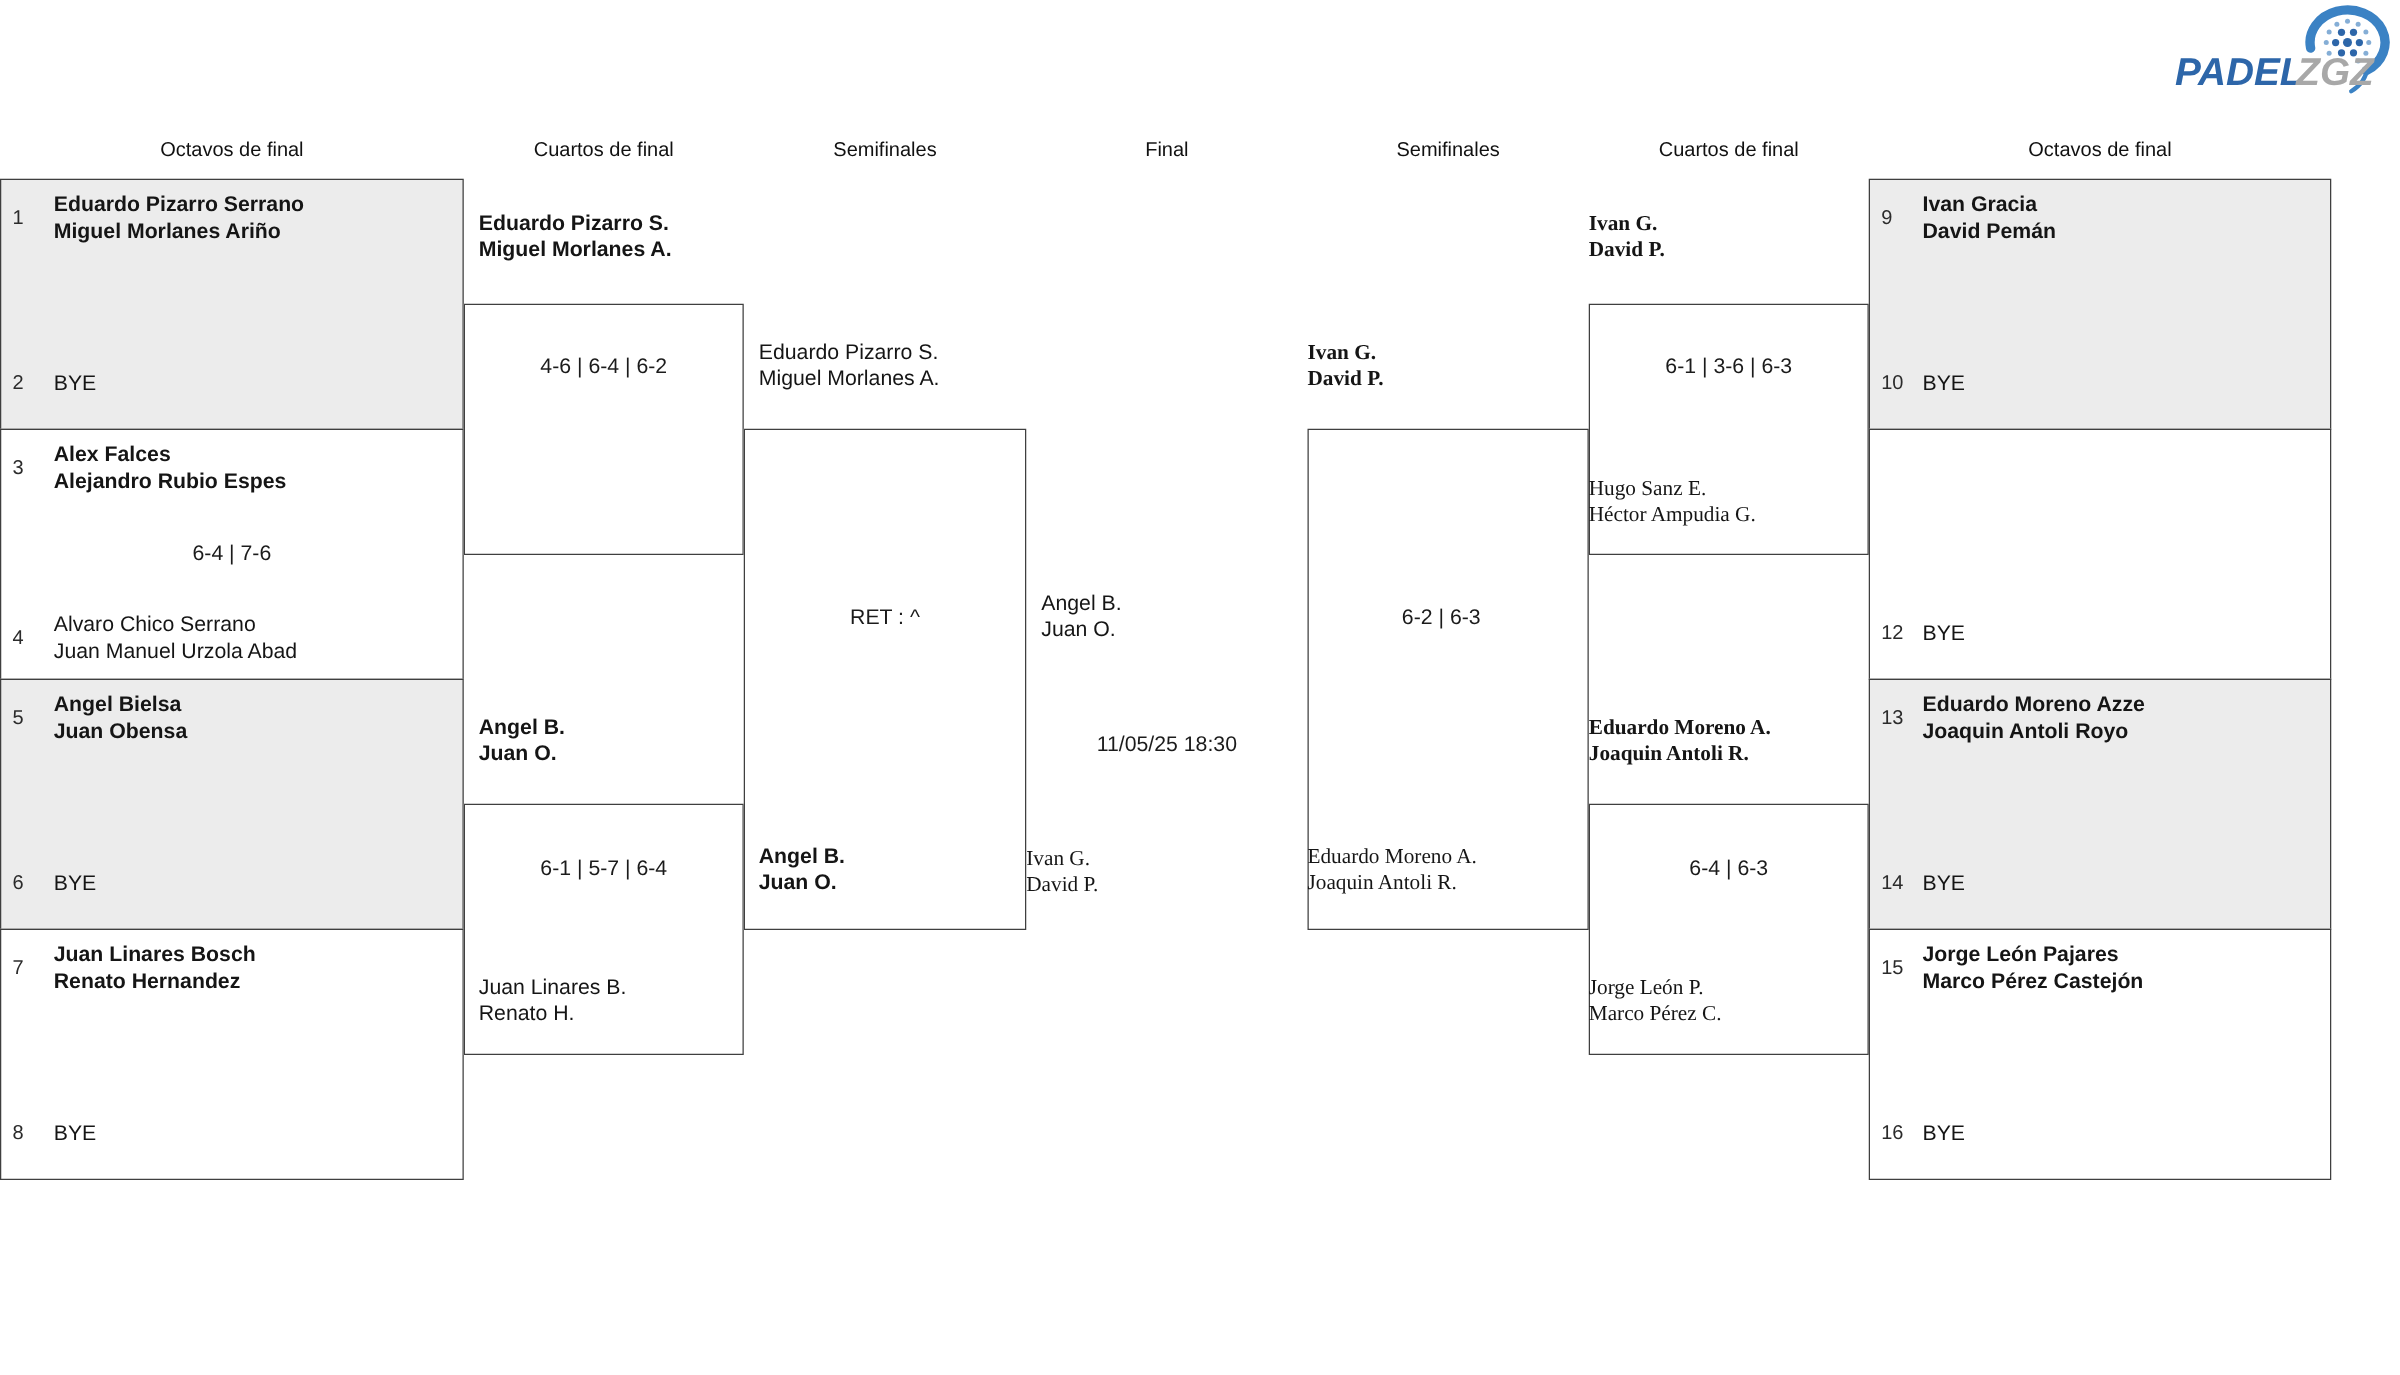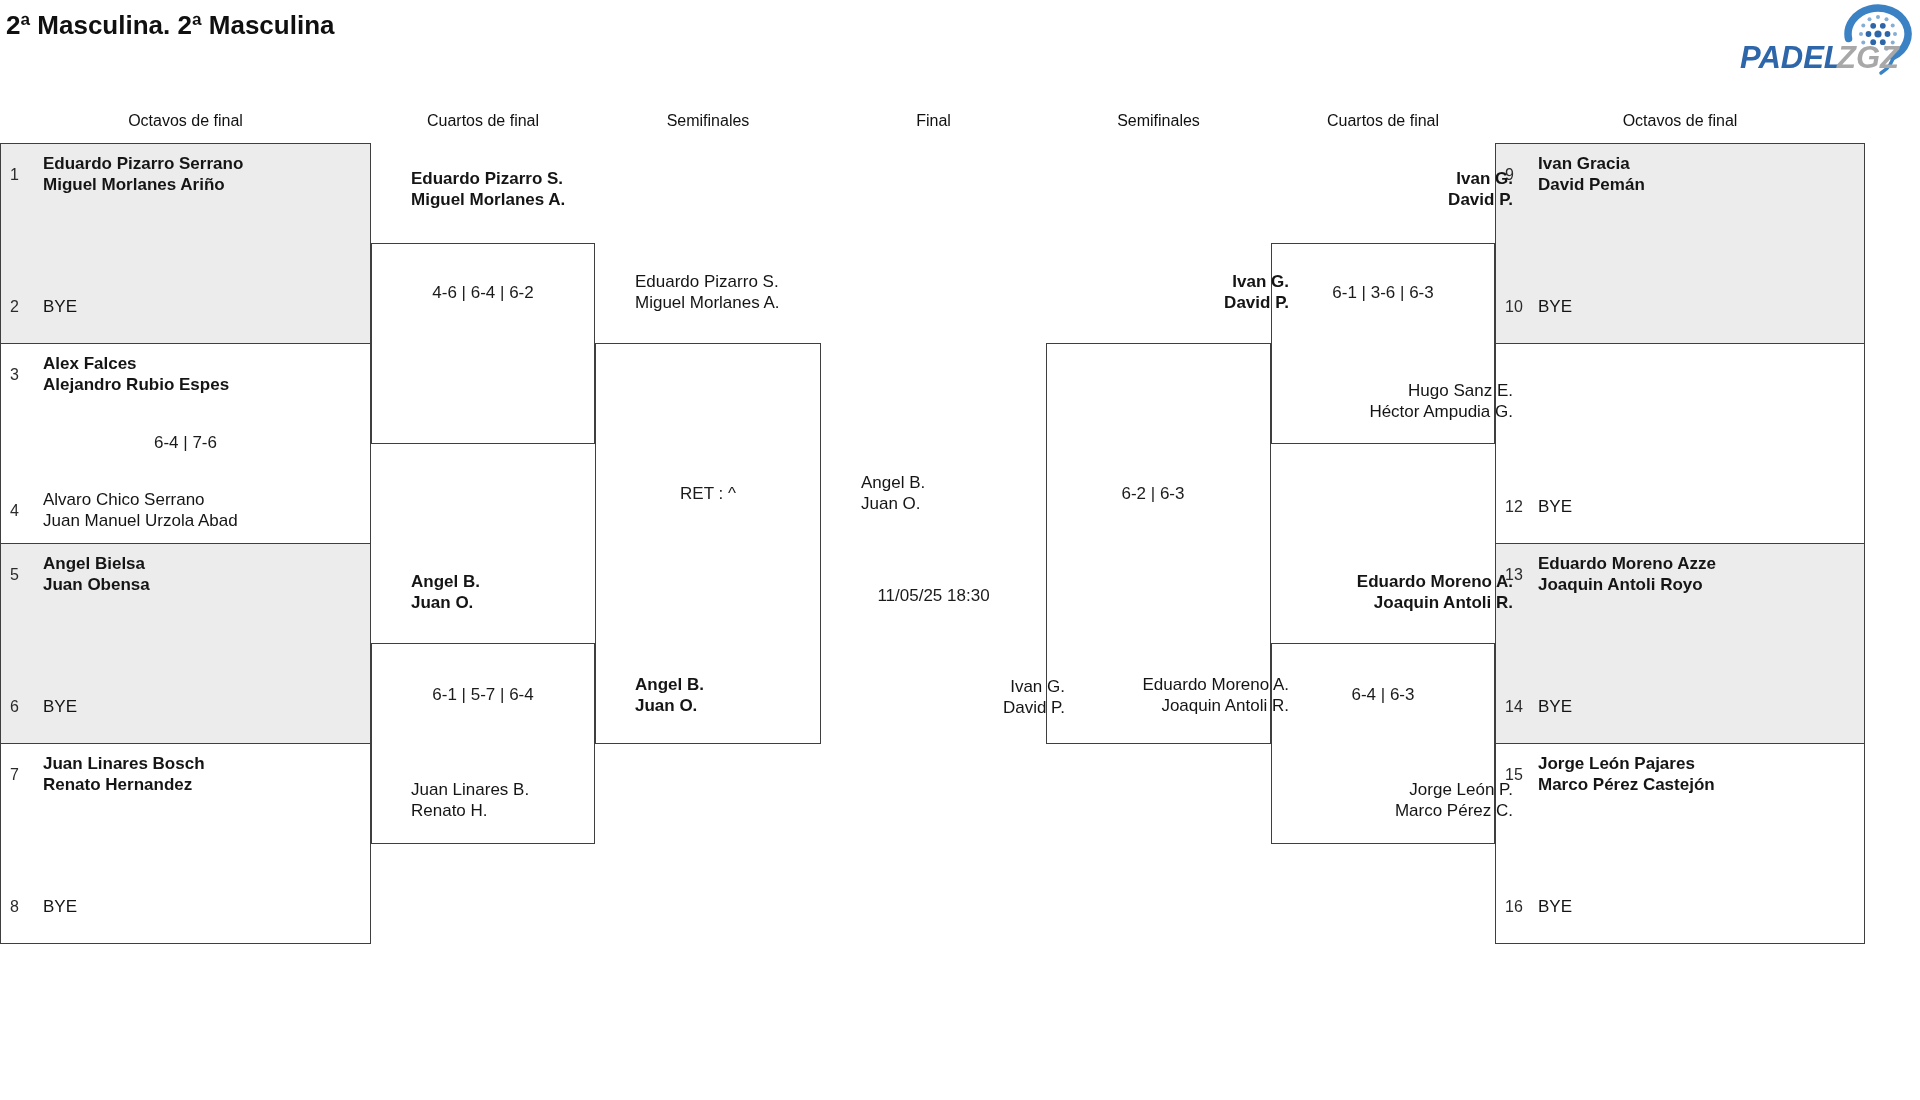--- a/index.html
+++ b/index.html
@@ -8,32 +8,31 @@
     font-family:"Liberation Sans","DejaVu Sans",sans-serif;color:#151515;
   }
   .title-block{position:absolute;left:6px;top:8px;font-weight:700;font-size:26px;line-height:35px;color:#101010;}
   .colhead{position:absolute;top:111px;font-size:16px;line-height:20px;text-align:center;color:#111;}
   .box{position:absolute;border:1px solid #3f3f3f;background:#ffffff;box-sizing:border-box;}
   .box.gray{background:#ececec;}
   .team{position:absolute;display:flex;align-items:center;gap:11px;font-size:17px;line-height:21px;}
   .team .seed{min-width:22px;font-size:16px;color:#2b2b2b;}
   .team .names{white-space:pre-line;}
   .bold{font-weight:700;}
-  .label{position:absolute;font-size:17px;line-height:21px;white-space:pre-line;color:#151515;margin-left:28px;}
-  .t-right{text-align:right;}
+  .label{position:absolute;font-size:17px;line-height:21px;white-space:pre-line;color:#151515;}
+  .t-right{font-family:Liberation Serif, serif;}
   .score{position:absolute;font-size:17px;line-height:21px;text-align:center;color:#1b1b1b;}
   .logo{position:absolute;left:1740px;top:4px;width:180px;height:74px;}
 </style>
 </head>
 <body>
 
 <div class="stage">
 
   <div class="title-block">
-    <div>2ª Masculina. 2ª Masculina</div>
   </div>
 
   <div class="logo">
     <svg width="180" height="74" viewBox="0 0 180 74">
       <path d="M 108.5 34.5 A 30 26 0 1 1 153 52.5" fill="none" stroke="#3b82c4" stroke-width="7.5" stroke-linecap="round"></path>
       <path d="M 154 50 Q 152.5 62 141 69" fill="none" stroke="#3b82c4" stroke-width="3.5" stroke-linecap="round"></path>
       <circle cx="138" cy="30" r="3.6" fill="#2d66a9"></circle>
       <circle cx="147.5" cy="30" r="2.9" fill="#2d66a9"></circle>
       <circle cx="142.8" cy="21.8" r="2.9" fill="#2d66a9"></circle>
       <circle cx="133.2" cy="21.8" r="2.9" fill="#2d66a9"></circle>

